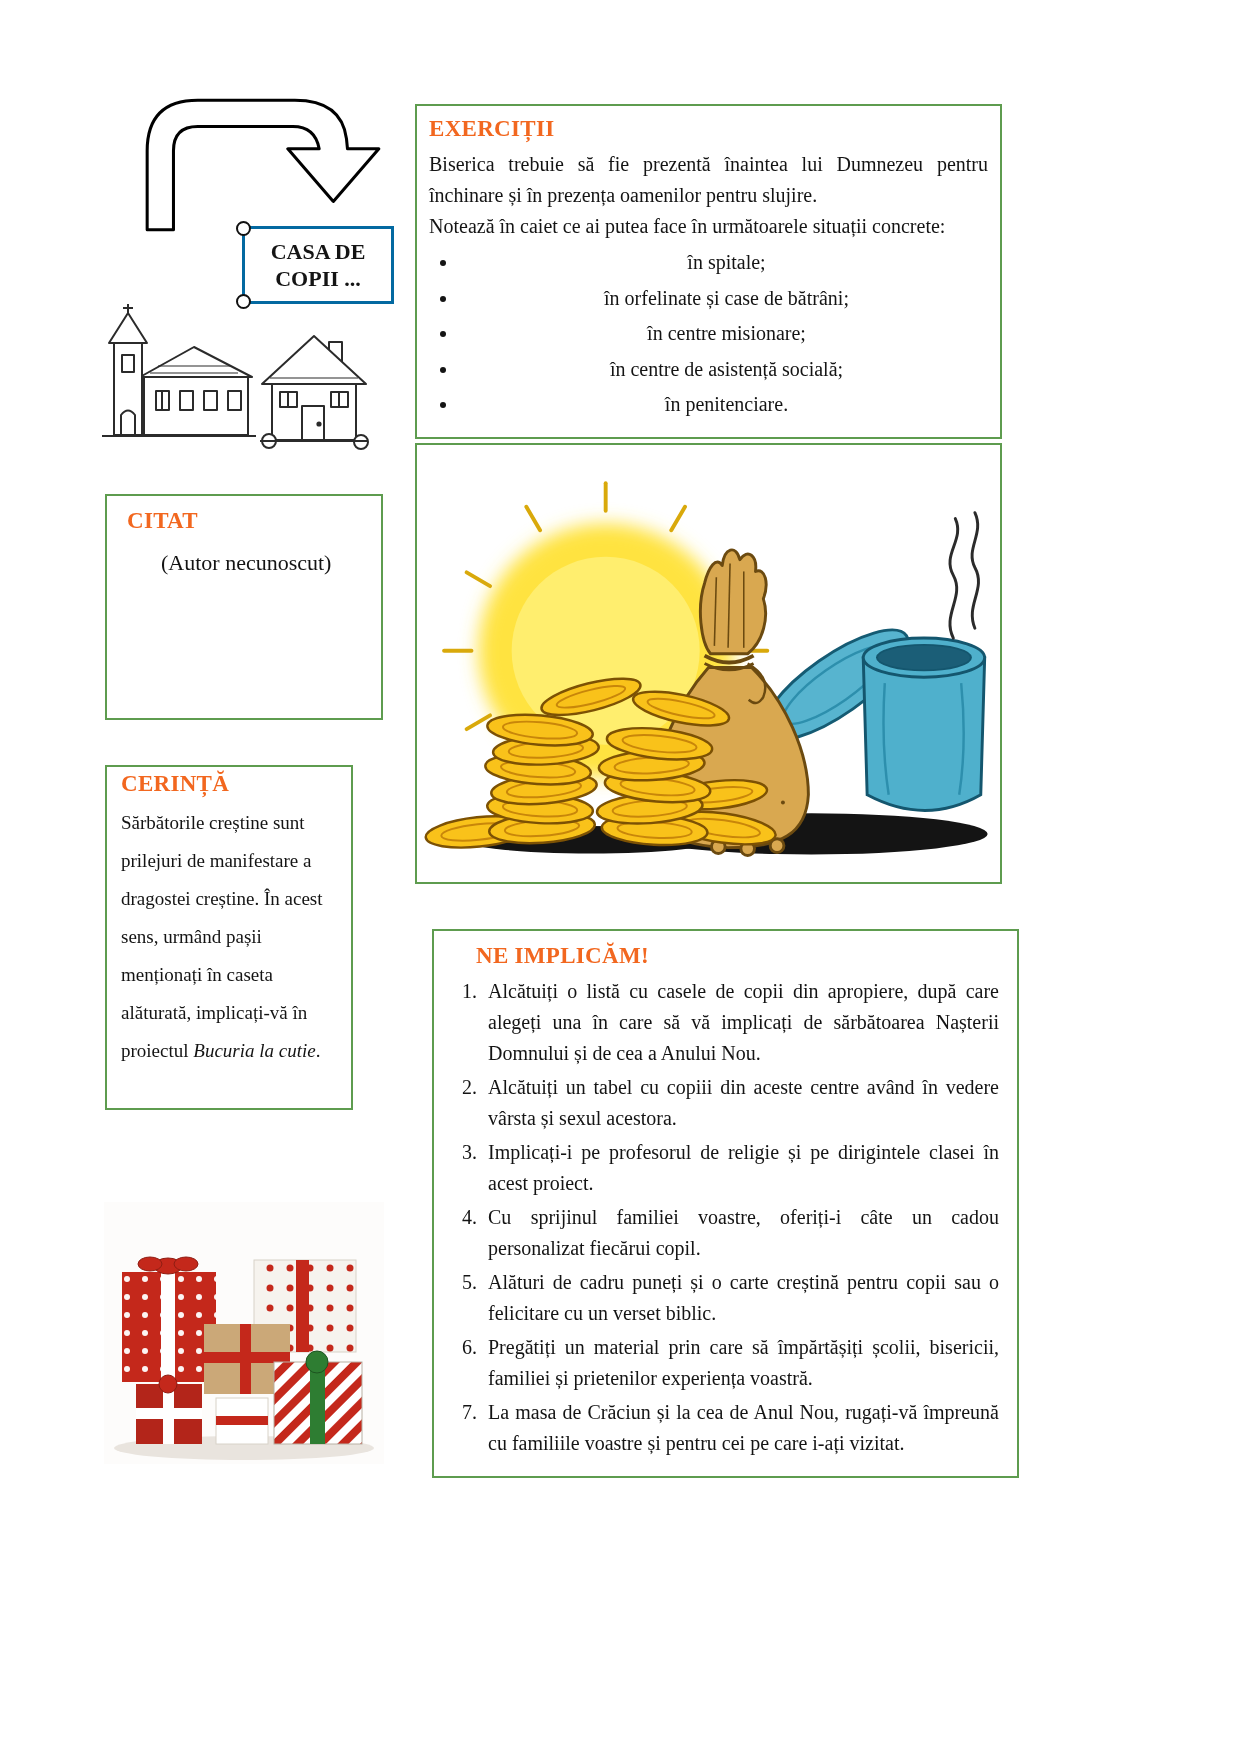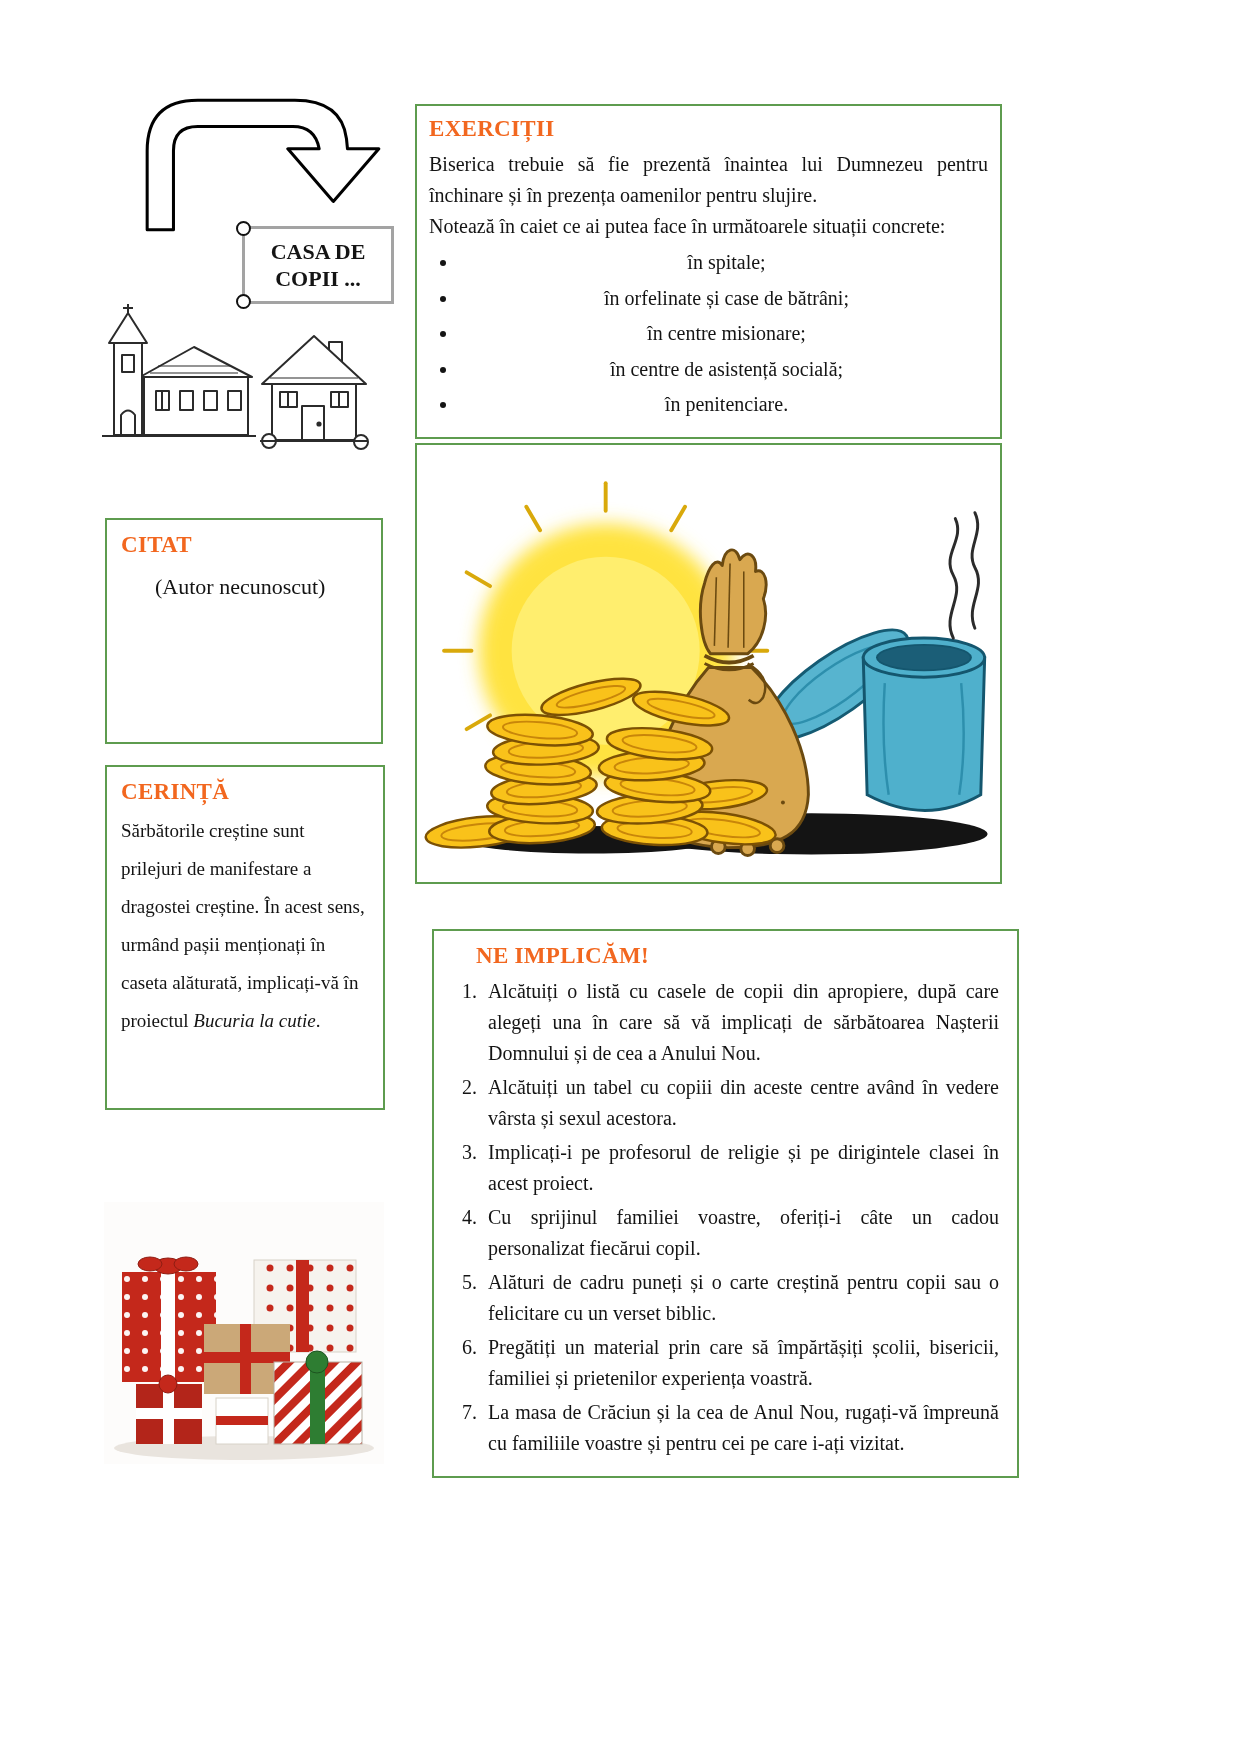--- a/index.html
+++ b/index.html
@@ -19,34 +19,34 @@
 
   .illustration-box { left:415px; top:443px; width:587px; height:441px; padding:5px; }
   .illustration-box svg { width:100%; height:100%; display:block; }
 
   .involve { left:432px; top:929px; width:587px; min-height:540px; padding:12px 18px 14px 14px; }
   .involve .box-title { margin-left:28px; }
   .num-list { margin:2px 0 0 6px; padding-left:28px; }
   .num-list li { font-size:20px; line-height:1.55; text-align:justify; padding-left:6px; margin-bottom:3px; }
 
   
-  .citat { left:105px; top:518px; width:278px; min-height:226px; padding:12px 14px 10px; }
+  .citat { left:105px; top:494px; width:278px; min-height:226px; padding:12px 20px 10px; }
   .quote-text { font-style:italic; font-size:19px; line-height:2.05; }
   .quote-attr { font-size:22px; line-height:2.0; text-align:left; padding-left:34px;font-family:Liberation Serif, serif; }
 
-  .cerinta { left:105px; top:765px; width:280px; min-height:345px; padding:12px 14px 10px; }
+  .cerinta { left:105px; top:765px; width:248px; min-height:345px; padding:4px 14px 10px; }
   .cerinta-text { font-size:19px; line-height:2.0; }
   .cerinta-text i { font-style:italic; }
 
   
   .turn-arrow { position:absolute; left:133px; top:86px; width:258px; height:152px; }
   .turn-arrow svg { width:100%; height:100%; display:block; }
 
   .banner { position:absolute; left:242px; top:226px; width:152px; height:78px;
-            border:3px solid #a3a3a3; background:#fff; display:flex; align-items:center;
+            border:3px solid #0369a1; background:#fff; display:flex; align-items:center;
             justify-content:center; text-align:center; font-weight:bold; font-size:22px;
             line-height:1.25; padding:0 20px; }
   .curl { position:absolute; width:15px; height:15px; border:2.5px solid #111; border-radius:50%; background:#fff; }
   .curl.tl { left:-9px; top:-8px; }
   .curl.bl { left:-9px; bottom:-8px; }
 
   .church { position:absolute; left:98px; top:303px; width:162px; height:148px; }
   .house  { position:absolute; left:258px; top:326px; width:112px; height:124px; }
   .church svg, .house svg { width:100%; height:100%; display:block; }
 

